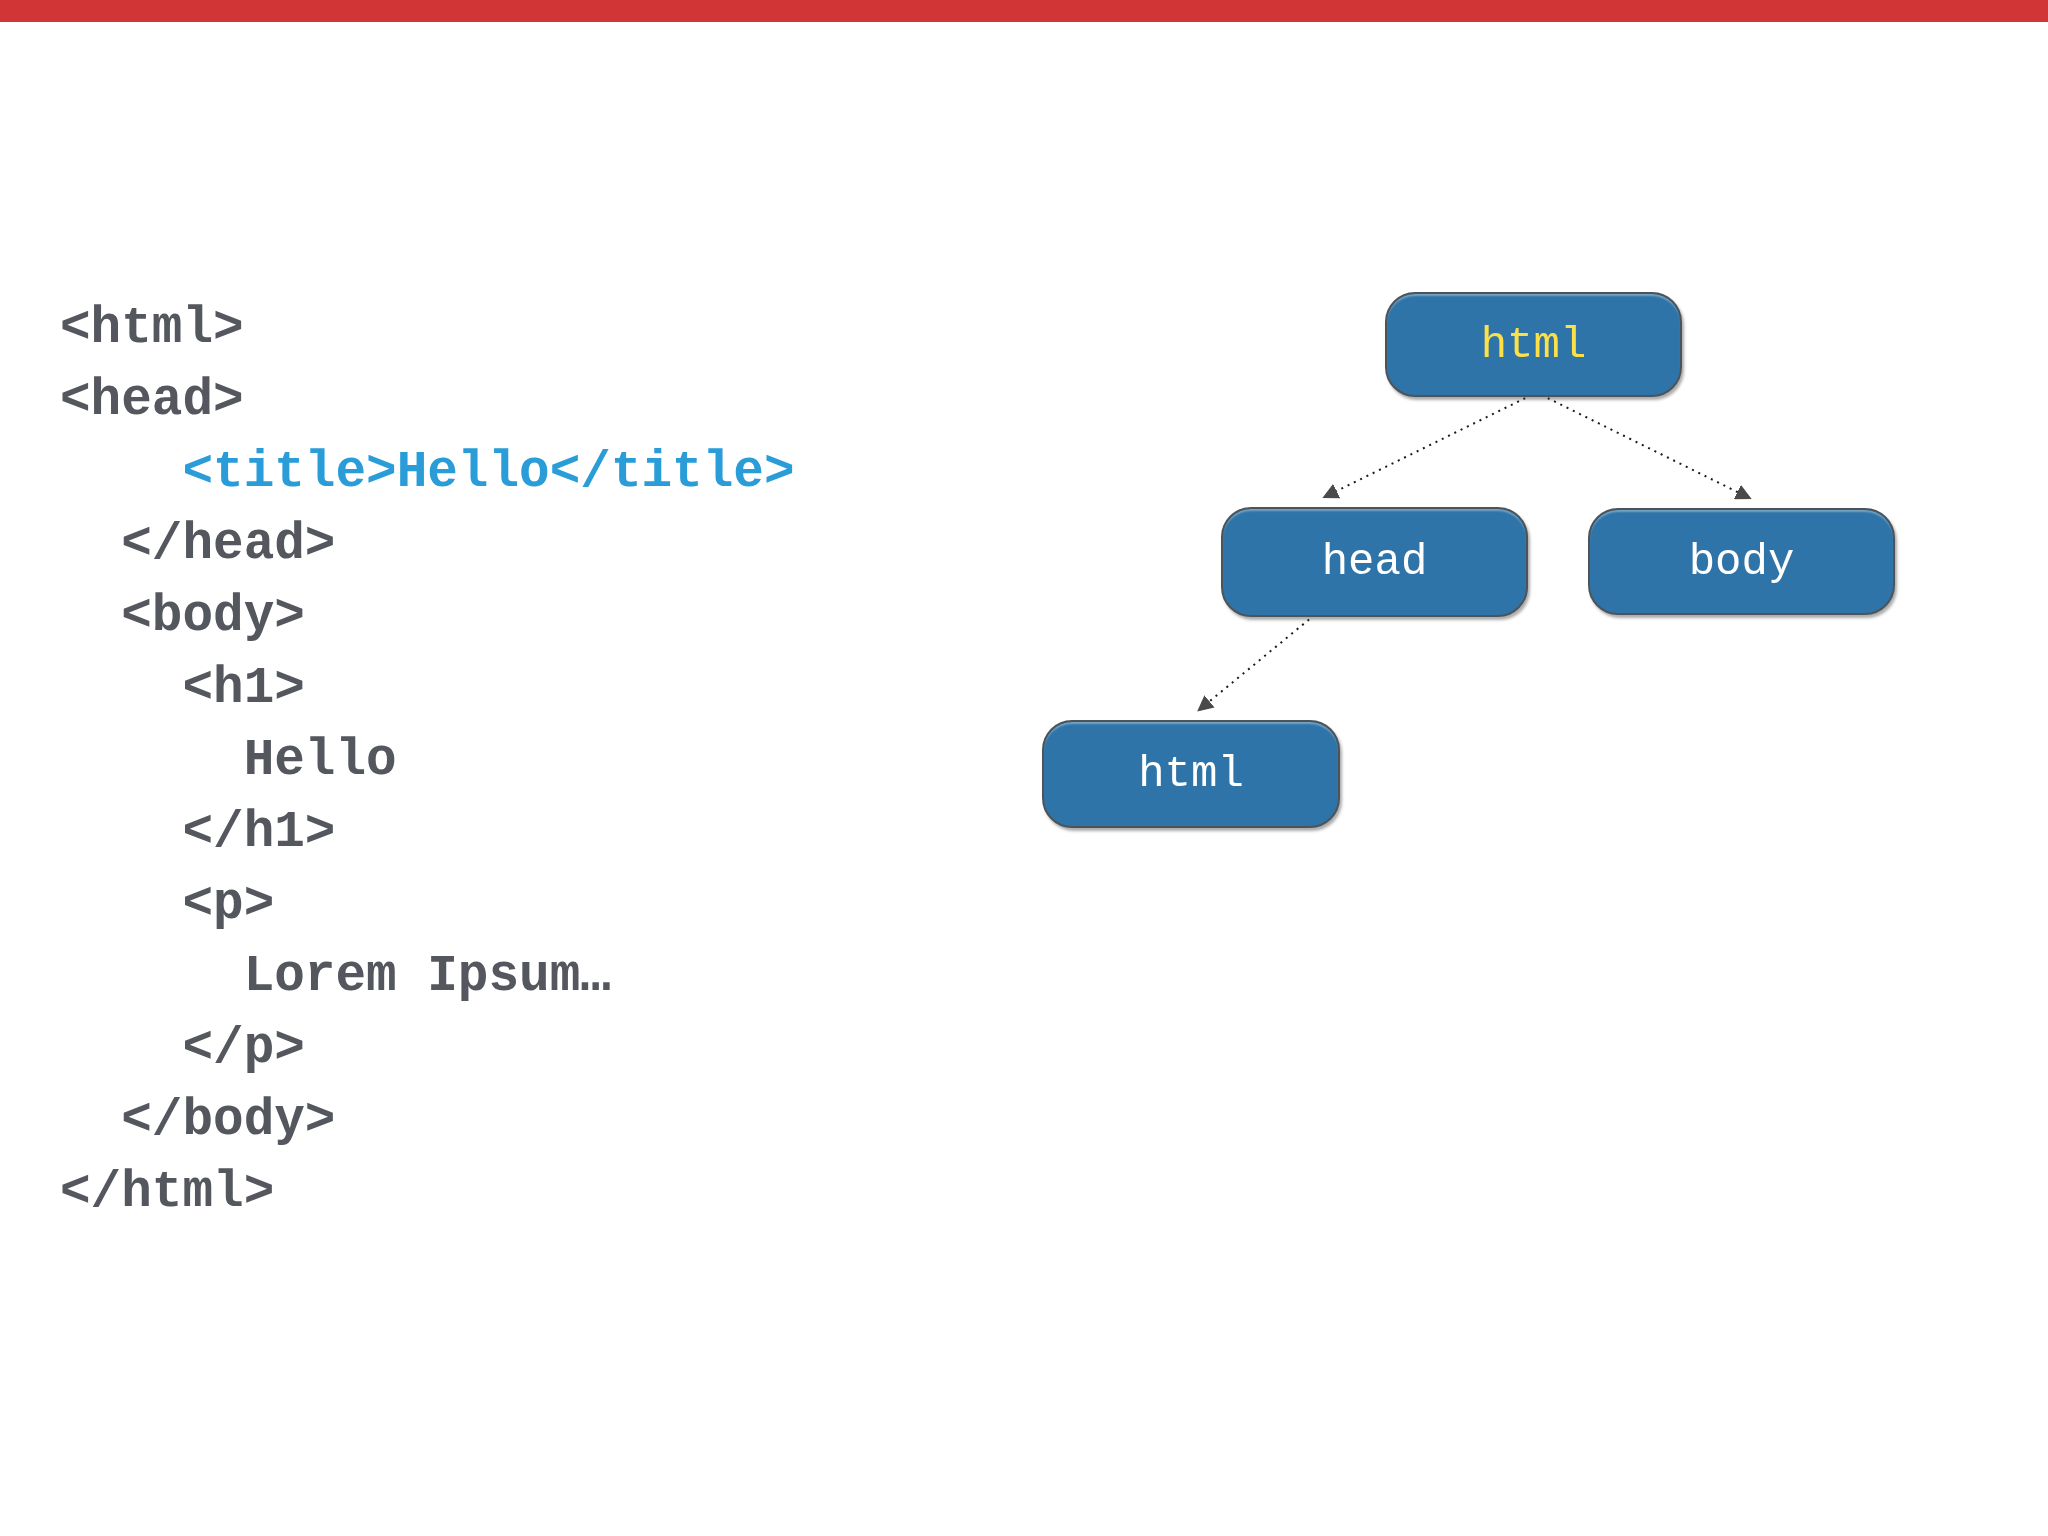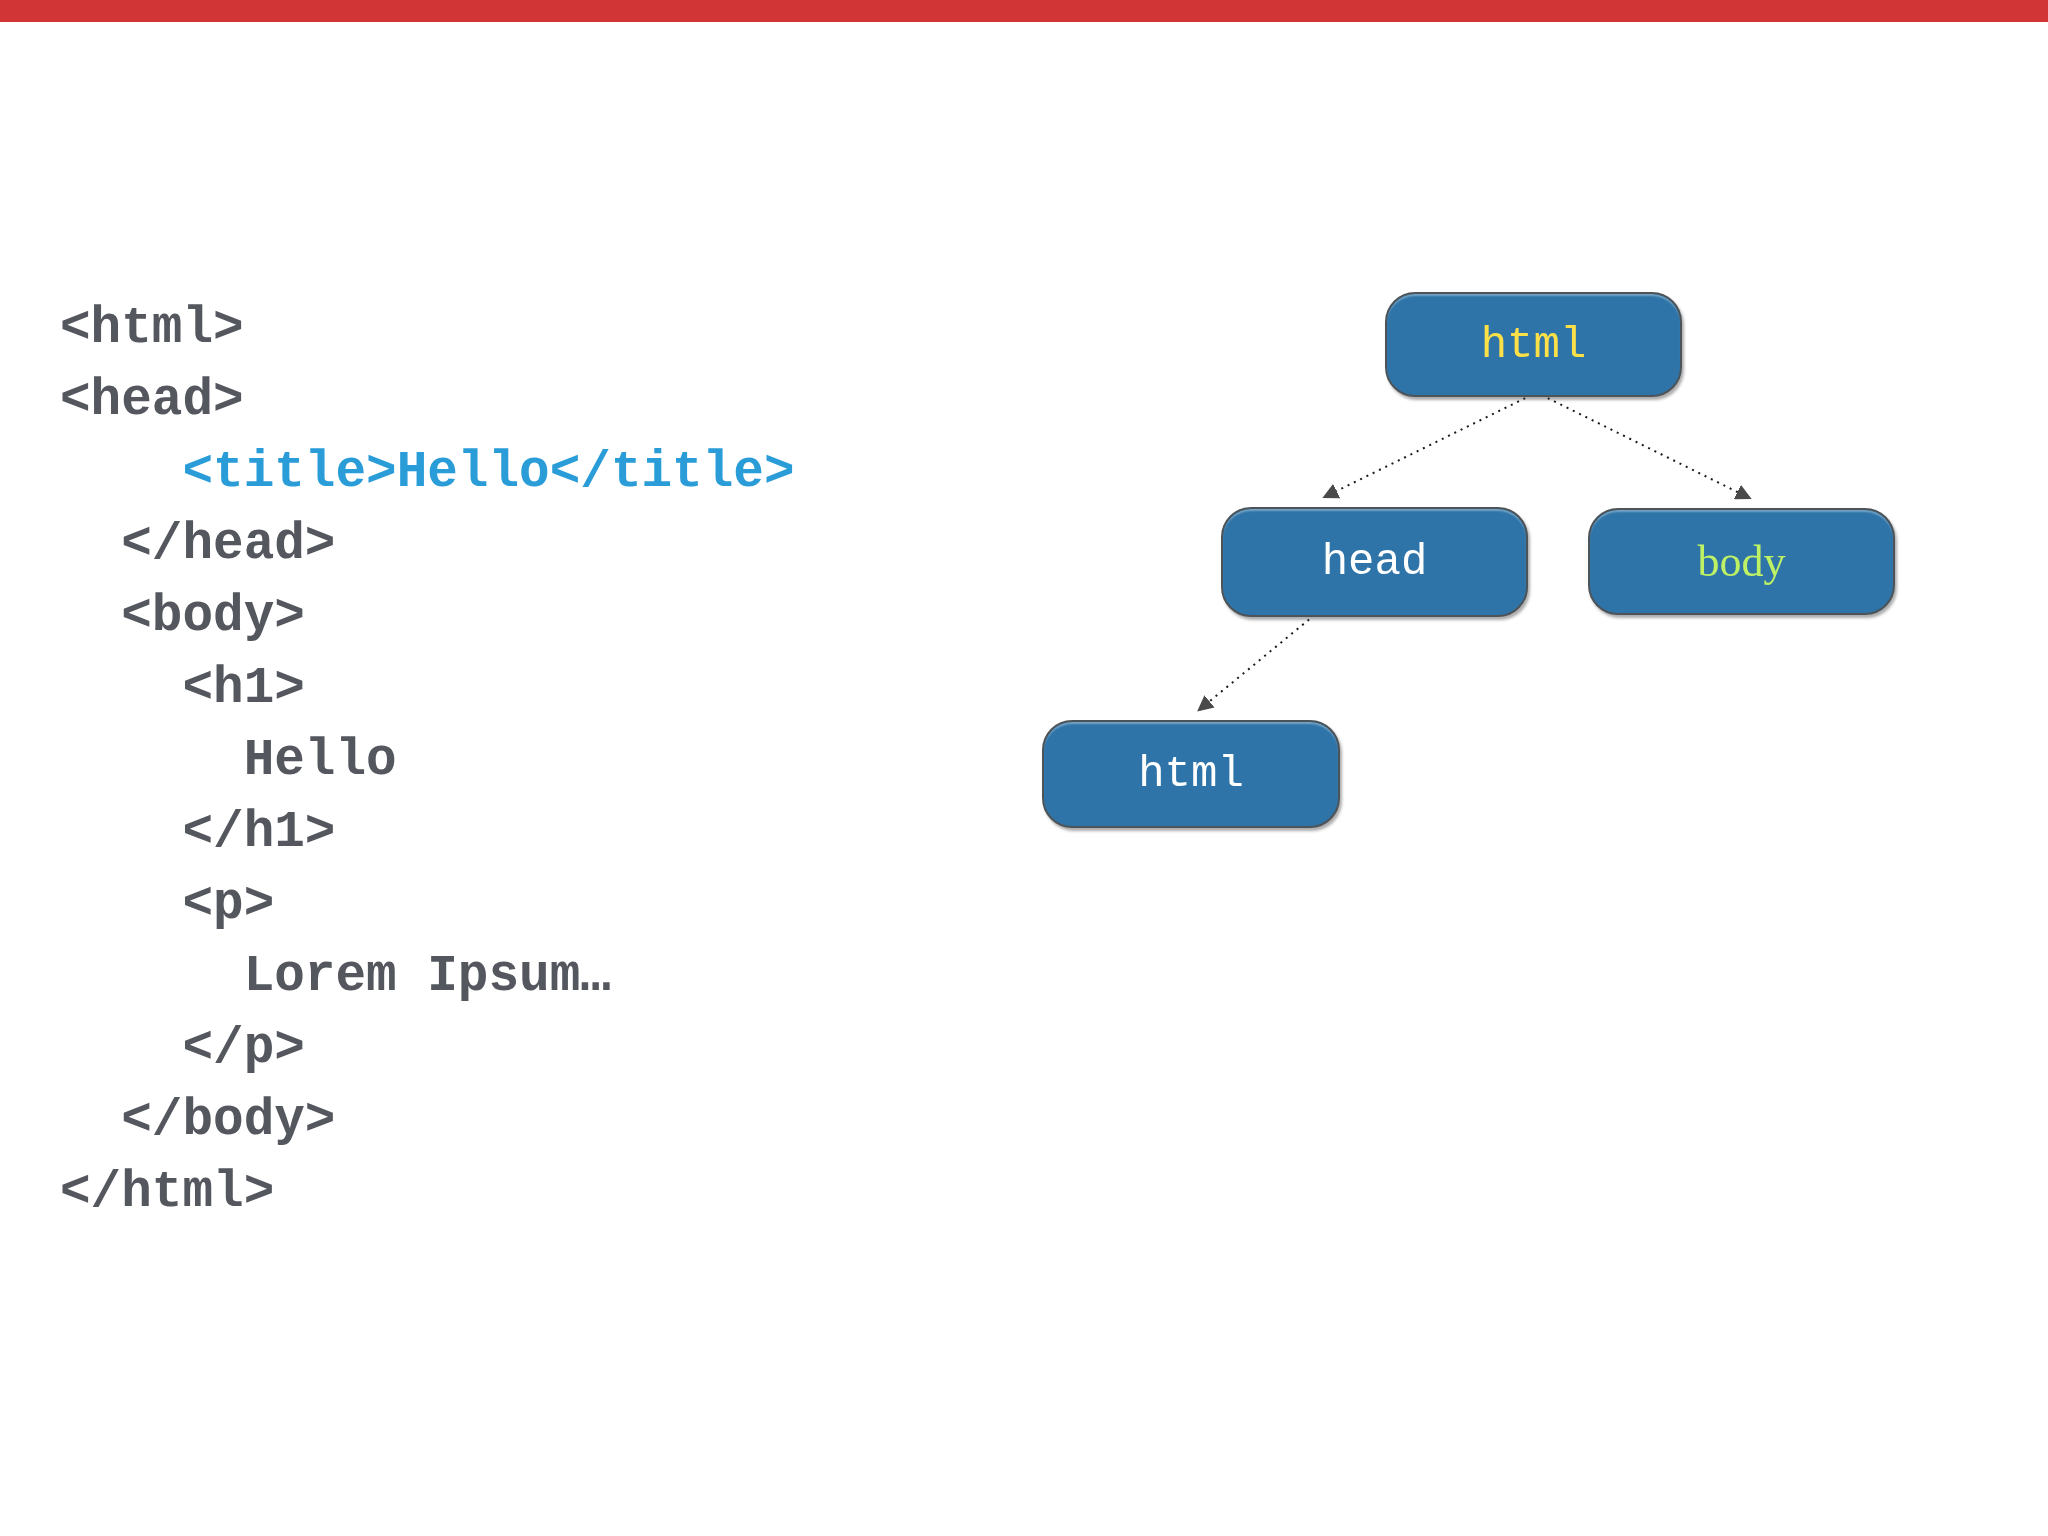--- a/index.html
+++ b/index.html
@@ -59,19 +59,19 @@
       </g>
   </svg>
   <div id="nodes-layer">
       <div class="node" style="left: 1385px; top: 292px; width: 297px; height: 105px; background: rgb(46, 116, 168); border-color: rgb(77, 84, 89);">
         <span style="color: #fde047;">html</span>
       </div>
       <div class="node" style="left: 1221px; top: 507px; width: 307px; height: 110px; background: rgb(46, 116, 168); border-color: rgb(77, 84, 89);">
         <span style="color: rgb(255, 255, 255);">head</span>
       </div>
       <div class="node" style="left: 1588px; top: 508px; width: 307px; height: 107px; background: rgb(46, 116, 168); border-color: rgb(77, 84, 89);">
-        <span style="color: #bef264; font-family: Liberation Serif, serif;">body</span>
+        <span style="color: #ffffff;">body</span>
       </div>
       <div class="node" style="left: 1042px; top: 720px; width: 298px; height: 108px; background: rgb(46, 116, 168); border-color: rgb(77, 84, 89);">
         <span style="color: rgb(255, 255, 255);">html</span>
       </div>
     </div>
 </div>
 
 </body></html>

